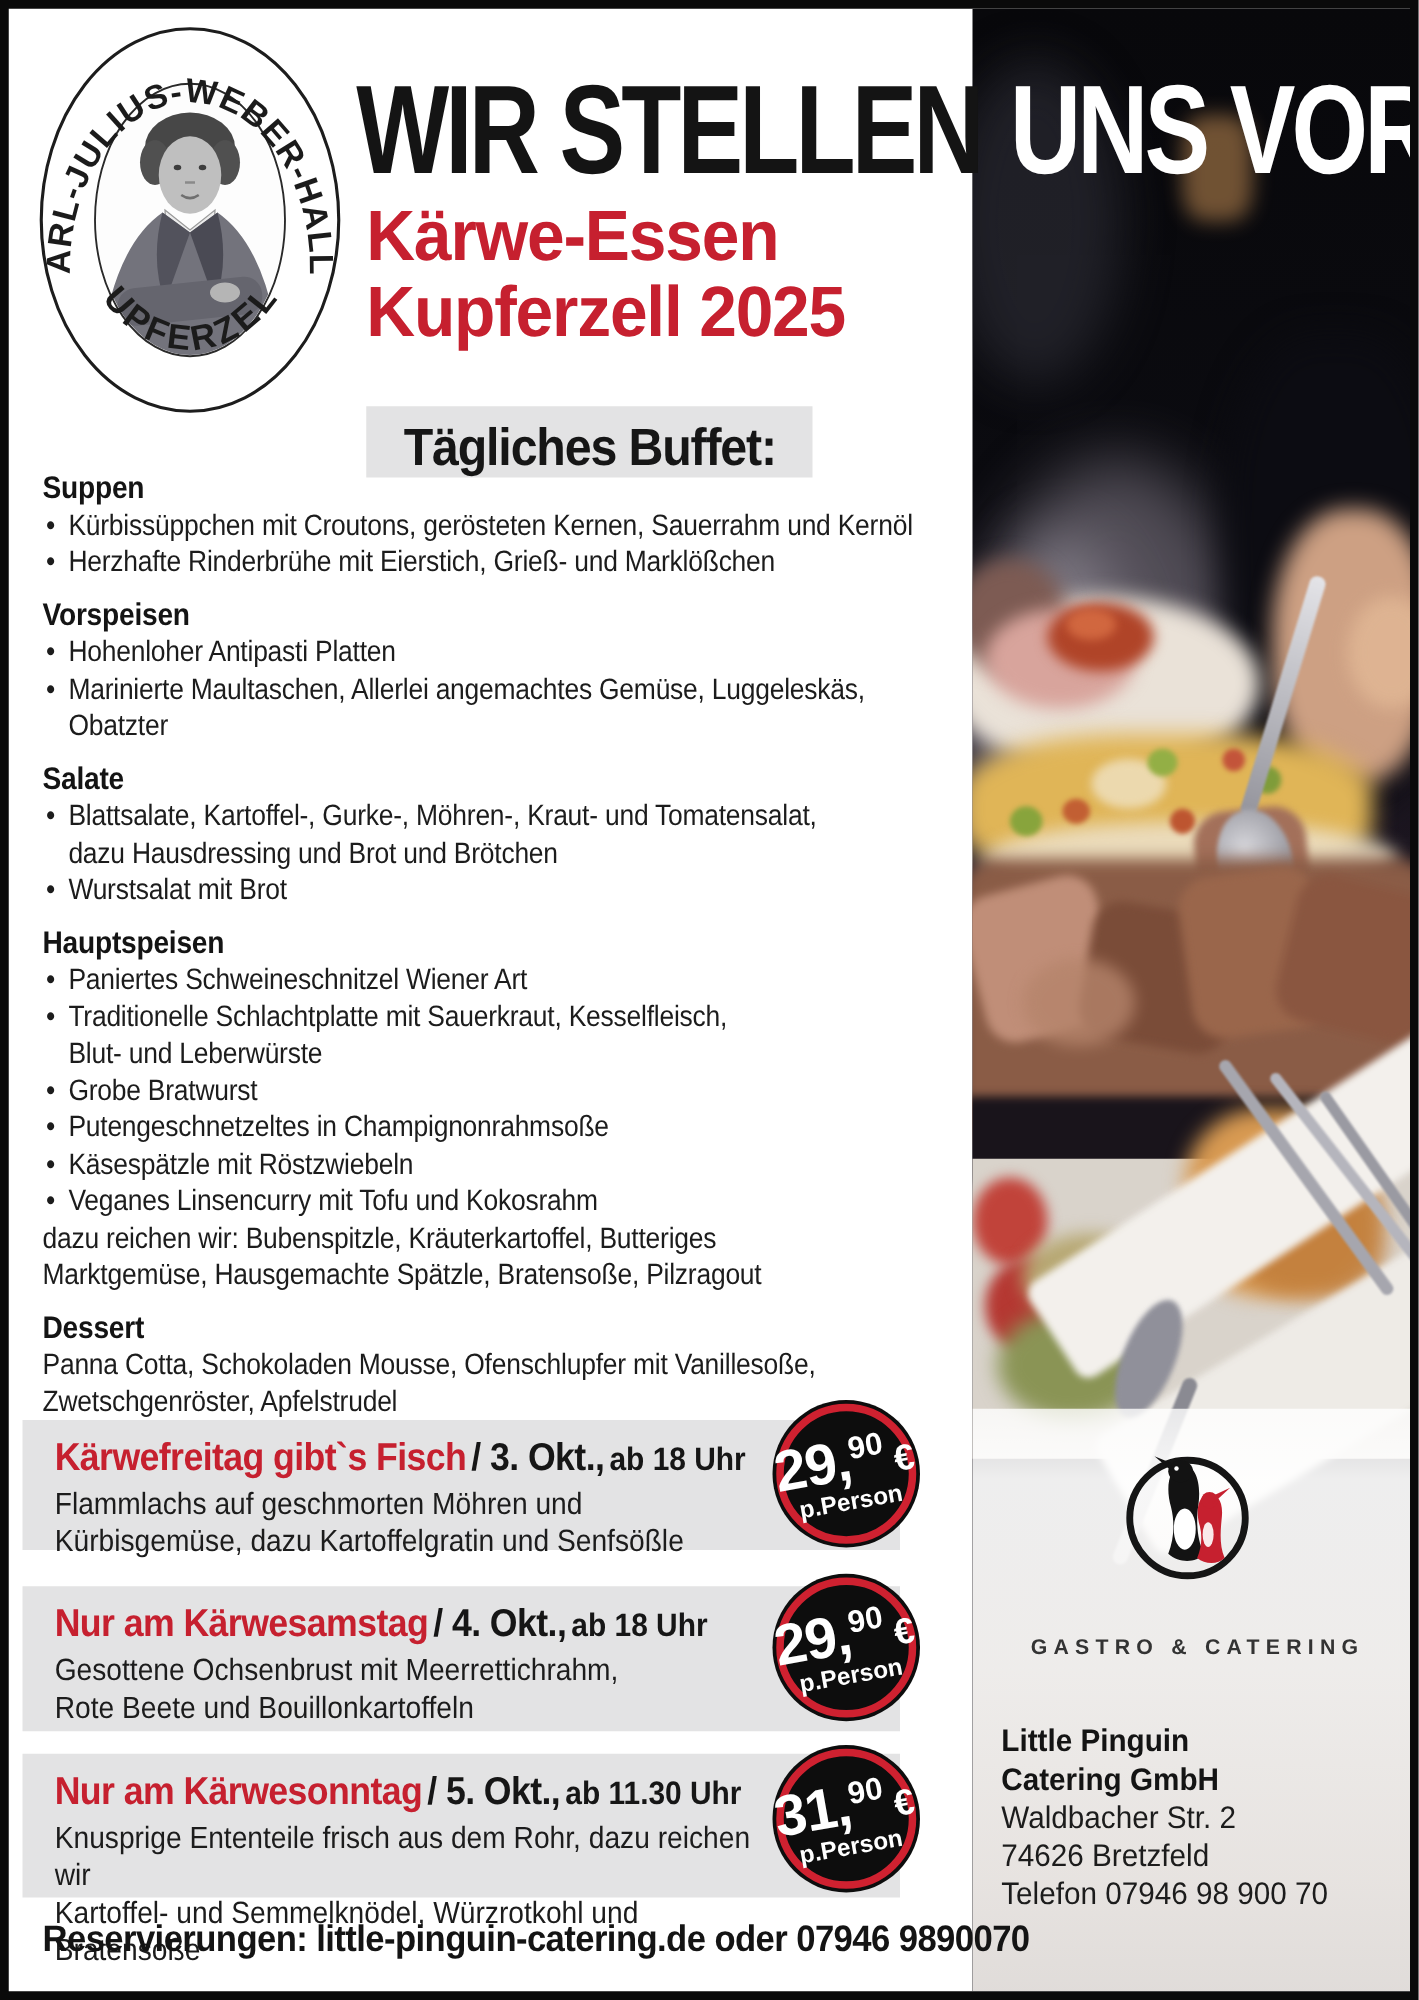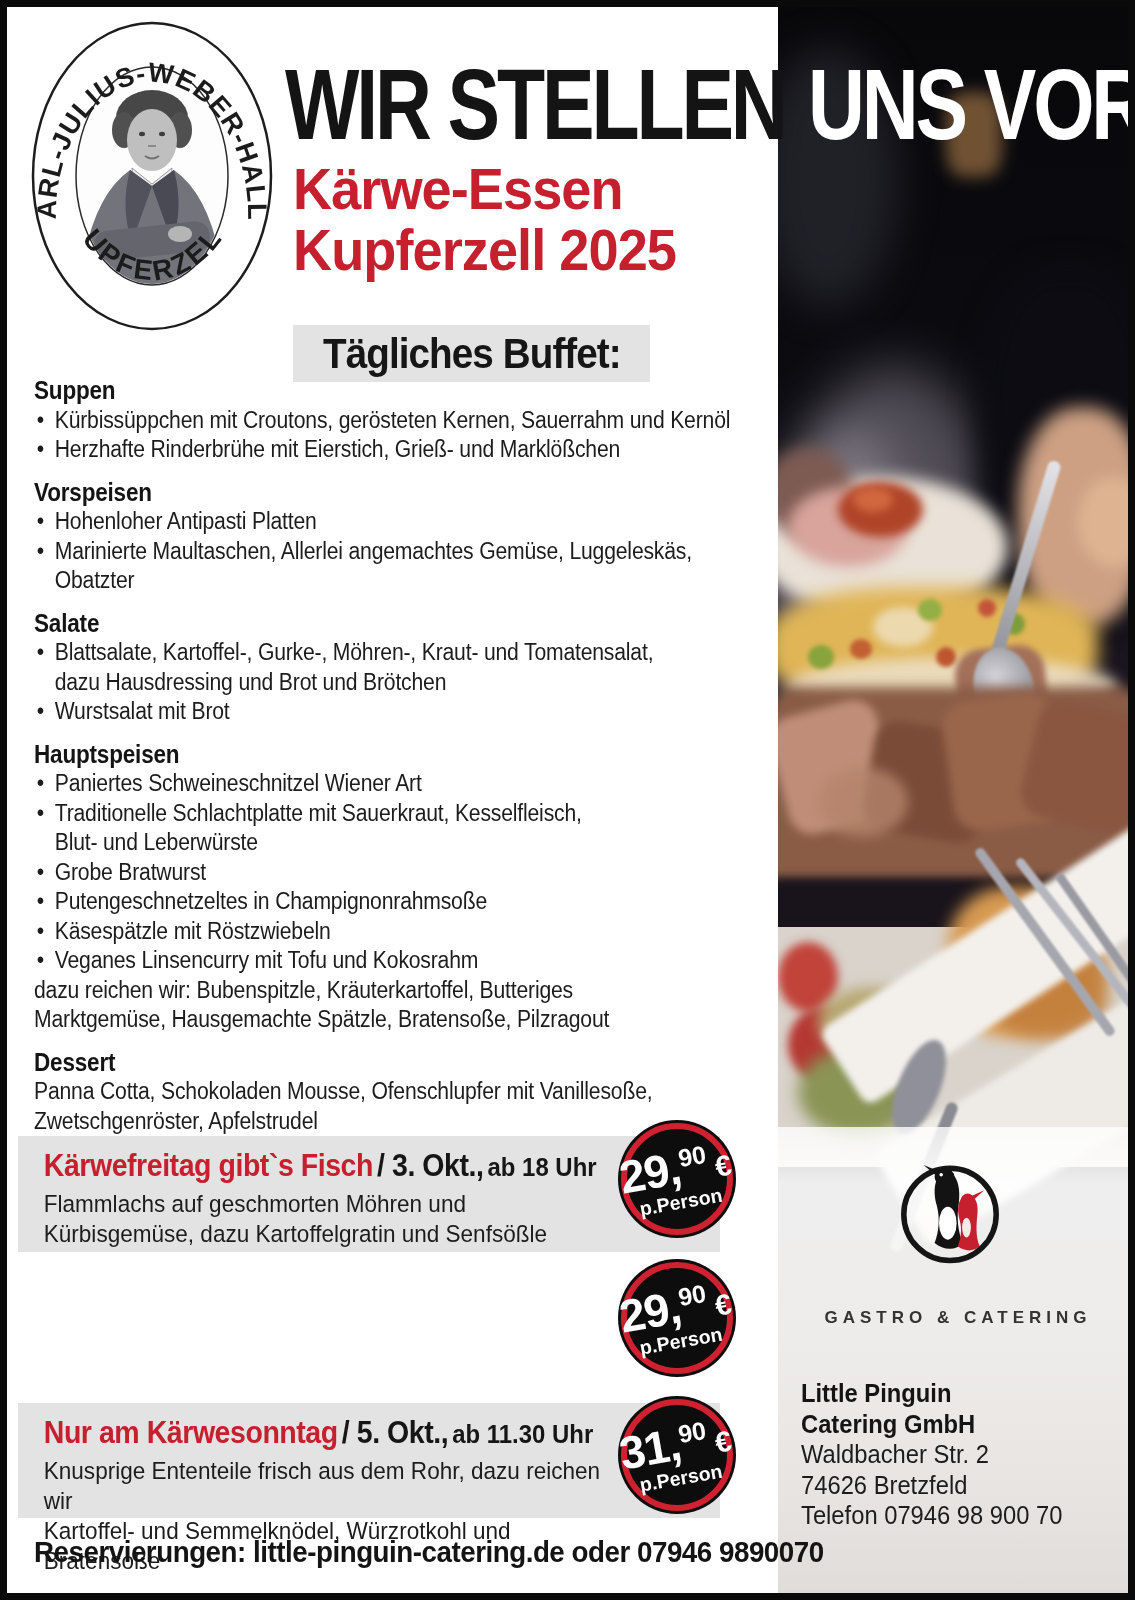--- a/index.html
+++ b/index.html
@@ -18,21 +18,21 @@
   .main-title{position:absolute;left:278px;top:47px;z-index:5;white-space:nowrap;
               font-size:101px;line-height:1;font-weight:800;letter-spacing:-4px;
               transform:scaleX(.78);transform-origin:0 0;}
   .t-black{color:#141414;}
   .t-white{color:#ffffff;margin-left:30px;}
   .subtitle{position:absolute;left:286px;top:152px;color:#c6202f;font-weight:800;
             font-size:57px;line-height:1.07;letter-spacing:-1px;transform:scaleX(.95);transform-origin:0 0;}
 
   
   .buffet-head{position:absolute;left:286px;top:318px;width:357px;height:57px;background:#e3e3e4;
-               display:flex;align-items:center;justify-content:center;}
+               display:flex;align-items:flex-end;justify-content:center;}
   .buffet-head span{font-size:42px;font-weight:800;color:#161616;letter-spacing:-1px;transform:scaleX(.92);}
 
   
   .menu{position:absolute;left:27px;top:369px;width:812px;color:#1c1c1c;
         font-size:23.5px;line-height:29.5px;letter-spacing:-.2px;
         transform:scaleX(.9);transform-origin:0 0;}
   .m-sec{margin-top:13px;}
   .m-sec:first-child{margin-top:0;}
   .menu h3{margin:0;font-size:25px;font-weight:800;line-height:29.5px;color:#141414;}
   .li{position:relative;padding-left:23px;}
@@ -242,40 +242,53 @@
     </section>
     <section class="m-sec">
       <h3>Dessert</h3>
       <div>
             <span class="ln">Panna Cotta, Schokoladen Mousse, Ofenschlupfer mit Vanillesoße,</span>
             <span class="ln">Zwetschgenröster, Apfelstrudel</span>
           </div>
     </section>
   </div>
 
-  <div class="ev" style="top:1129px;height:116px;">
+  <div class="ev" style="top:1129px;height:104px;">
     <div class="ev-in">
       <div class="ev-title">
         <span class="ev-red">Kärwefreitag gibt`s Fisch</span>
         <span class="ev-date">/ 3. Okt.,</span>
         <span class="ev-time">ab 18 Uhr</span>
       </div>
       <div class="ev-desc">
             <span class="ln">Flammlachs auf geschmorten Möhren und</span>
             <span class="ln">Kürbisgemüse, dazu Kartoffelgratin und Senfsößle</span>
           </div>
     </div>
   </div>
   <div class="badge" style="top:1116px;">
     <div class="b-rot">
       <div class="b-line"><span class="b-main">29,</span><span class="b-sup">90</span><span class="b-eur">€</span></div>
       <div class="b-unit">p.Person</div>
     </div>
   </div>
 
+  <div class="ev" style="top:1262px;height:116px;">
+    <div class="ev-in">
+      <div class="ev-title">
+        <span class="ev-red">Nur am Kärwesamstag</span>
+        <span class="ev-date">/ 4. Okt.,</span>
+        <span class="ev-time">ab 18 Uhr</span>
+      </div>
+      <div class="ev-desc">
+            <span class="ln">Gesottene Ochsenbrust mit Meerrettichrahm,</span>
+            <span class="ln">Rote Beete und Bouillonkartoffeln</span>
+          </div>
+    </div>
+  </div>
   <div class="badge" style="top:1255px;">
     <div class="b-rot">
       <div class="b-line"><span class="b-main">29,</span><span class="b-sup">90</span><span class="b-eur">€</span></div>
       <div class="b-unit">p.Person</div>
     </div>
   </div>
 
   <div class="ev" style="top:1396px;height:115px;">
     <div class="ev-in">
       <div class="ev-title">

